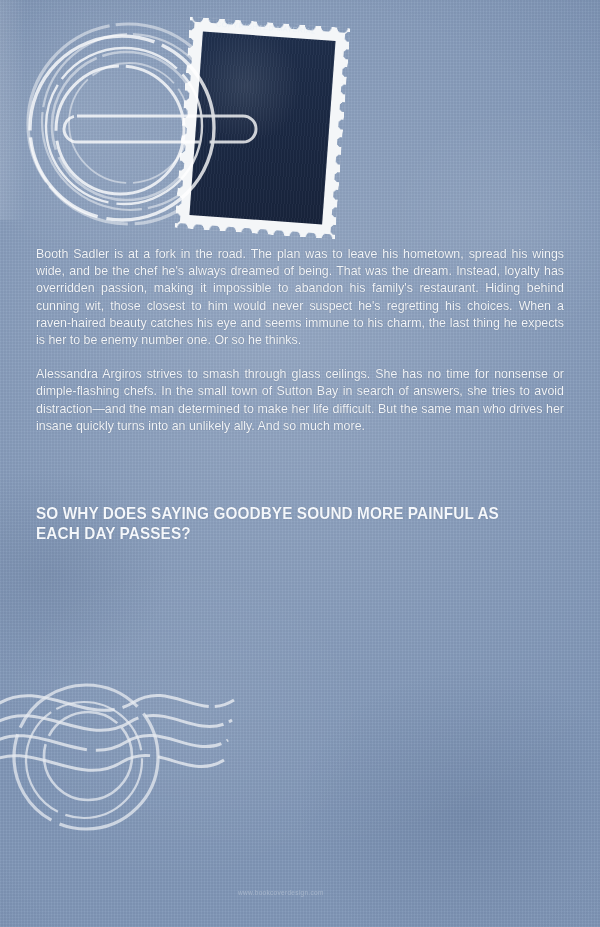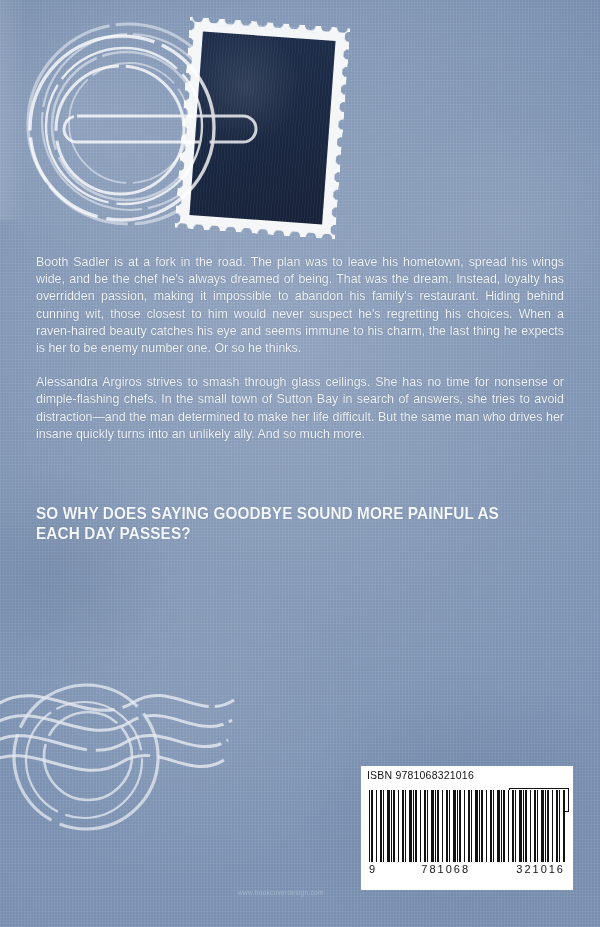--- a/index.html
+++ b/index.html
@@ -126,21 +126,21 @@
 
   
   .blurb {
     position: absolute;
     left: 36px;
     top: 246px;
     width: 528px;
     color: #f2f5f9;
   }
   .blurb p {
-    margin: 8px 0 17px 0;
+    margin: 0 0 17px 0;
     font-size: 12.4px;
     line-height: 17.2px;
     text-align: justify;
     text-shadow: 0 0 1px rgba(20,35,60,0.45);
   }
   .blurb p.p1 { text-align: justify; }
   .tagline {
     position: absolute;
     left: 36px;
     top: 503px;
@@ -308,30 +308,15 @@
         <path d="M-8 112 C36 84 84 138 128 110 C164 88 196 130 230 108" stroke-dasharray="170 8 70 6"></path>
       </g>
       <g fill="none" stroke="#ffffff" stroke-opacity="0.75">
         <circle cx="92" cy="105" r="72" stroke-width="3.2" stroke-dasharray="140 9 100 7"></circle>
         <circle cx="90" cy="108" r="58" stroke-width="2.2" stroke-dasharray="110 8 120 6"></circle>
         <circle cx="94" cy="104" r="44" stroke-width="2.6" stroke-dasharray="150 9 80 6"></circle>
       </g>
     </svg>
   </div>
 
-  <div class="barcode-box">
-    <div class="isbn-row">ISBN 9781068321016</div>
-    <div class="price-box">
-      <div class="pb-num">90000</div>
-      <div class="pb-bars"></div>
-    </div>
-    <div class="ean">
-      <div class="ean-bars"></div>
-      <div class="ean-digits">
-        <span class="lead">9</span>
-        <span>781068</span>
-        <span>321016</span>
-      </div>
-    </div>
-  </div>
 
   <div class="footer-mark">www.bookcoverdesign.com</div>
 </div>
 
 </body></html>

